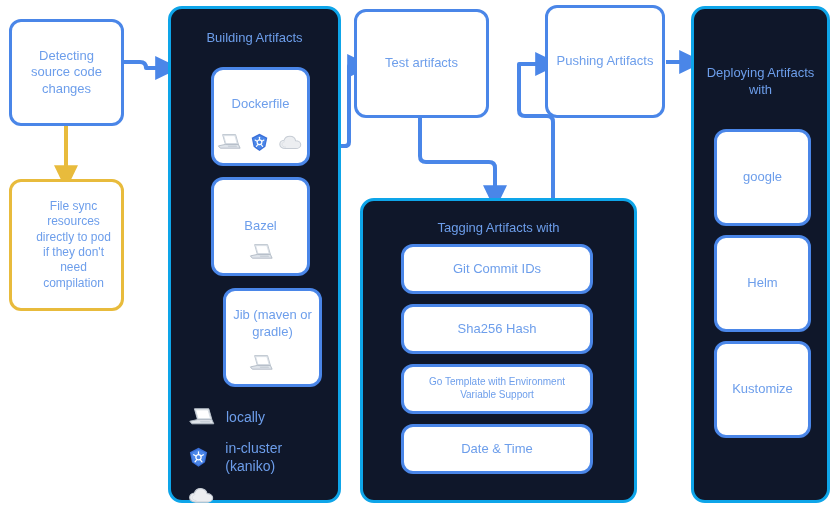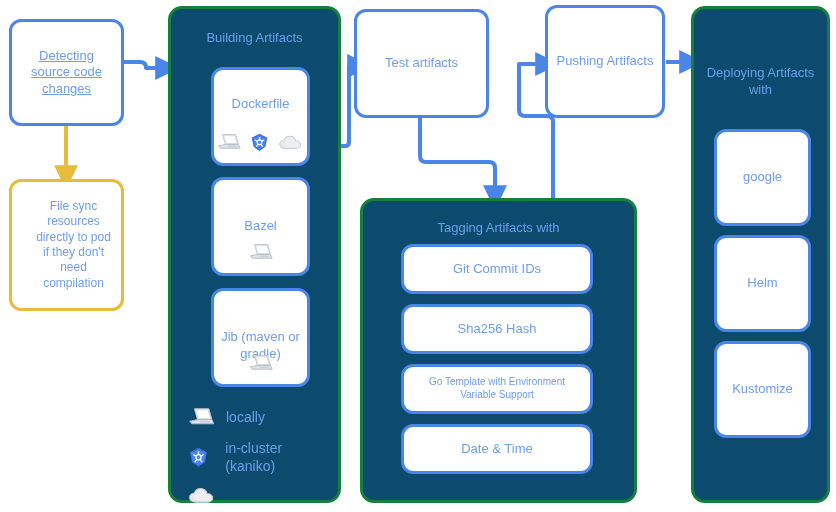--- a/index.html
+++ b/index.html
@@ -32,22 +32,22 @@
     padding:4px 6px;
   }
   .node.gold{
     border-color:#e8bb3c;
     padding-left:20px;
   }
   
   .group{
     position:absolute;
     box-sizing:border-box;
-    background:#0c4a6e;
-    border:3px solid #15803d;
+    background:#0f172a;
+    border:3px solid #0ea5e9;
     border-radius:14px;
   }
   .group-title{
     position:absolute;
     left:0;right:0;
     text-align:center;
     color:#6d9eeb;
     font-size:13px;
     line-height:1.28;
   }
@@ -115,21 +115,21 @@
 
     <g>
       <path d="M553,198 L553,122 Q553,116 547,116 L525,116 Q519,116 519,110 L519,64 L540,64" fill="none" stroke="#4a86e8" stroke-width="4" stroke-linejoin="round" marker-end="url(#arrowBlue)"></path>
     </g>
 
     <g>
       <path d="M666,62 L684,62" fill="none" stroke="#4a86e8" stroke-width="4" marker-end="url(#arrowBlue)"></path>
     </g>
   </svg>
 
-  <div class="node" style="left:9px;top:19px;width:115px;height:107px;text-decoration:underline;">Detecting source code changes</div>
+  <div class="node" style="left:9px;top:19px;width:115px;height:107px;">Detecting source code changes</div>
 
   <div class="node gold" style="left:9px;top:179px;width:115px;height:132px;font-size:12px;">File sync resources directly to pod if they don't need compilation</div>
 
   <div class="group" style="left:168px;top:6px;width:173px;height:497px;">
     <div class="group-title" style="top:21px;">Building Artifacts</div>
 
     <div class="node" style="left:40px;top:58px;width:99px;height:99px;align-items:flex-start;padding-top:26px;">Dockerfile</div>
 
     <div class="icon-row" style="left:45px;top:124px;width:90px;justify-content:center;gap:9px;">
 
@@ -172,21 +172,21 @@
       <span>
         <svg class="ico" width="24" height="19" viewBox="0 0 24 19">
           <path d="M5.6 1.6 L18.6 1.6 L21.4 11.4 L8.4 11.4 Z" fill="#eceff3" stroke="#b9c2cc" stroke-width="0.9"></path>
           <path d="M6.6 2.6 L17.9 2.6 L20.2 10.5 L8.9 10.5 Z" fill="#ffffff" stroke="#cdd4dc" stroke-width="0.7"></path>
           <path d="M8.4 11.4 L21.4 11.4 L23.1 15.2 L3.3 15.2 L1.4 12.9 Z" fill="#dfe4ea" stroke="#b0b9c4" stroke-width="0.9"></path>
           <path d="M10.6 12.6 L19.4 12.6 L20.1 14.0 L11.3 14.0 Z" fill="#c9d0d8"></path>
         </svg>
       </span>
     </div>
 
-    <div class="node" style="left:40px;top:279px;width:99px;height:99px;align-items:flex-start;padding-top:38px;">Jib (maven or gradle)</div>
+    <div class="node" style="left:52px;top:279px;width:99px;height:99px;align-items:flex-start;padding-top:16px;">Jib (maven or gradle)</div>
     <div class="icon-row" style="left:45px;top:345px;width:90px;justify-content:center;">
       <span>
         <svg class="ico" width="24" height="19" viewBox="0 0 24 19">
           <path d="M5.6 1.6 L18.6 1.6 L21.4 11.4 L8.4 11.4 Z" fill="#eceff3" stroke="#b9c2cc" stroke-width="0.9"></path>
           <path d="M6.6 2.6 L17.9 2.6 L20.2 10.5 L8.9 10.5 Z" fill="#ffffff" stroke="#cdd4dc" stroke-width="0.7"></path>
           <path d="M8.4 11.4 L21.4 11.4 L23.1 15.2 L3.3 15.2 L1.4 12.9 Z" fill="#dfe4ea" stroke="#b0b9c4" stroke-width="0.9"></path>
           <path d="M10.6 12.6 L19.4 12.6 L20.1 14.0 L11.3 14.0 Z" fill="#c9d0d8"></path>
         </svg>
       </span>
     </div>

